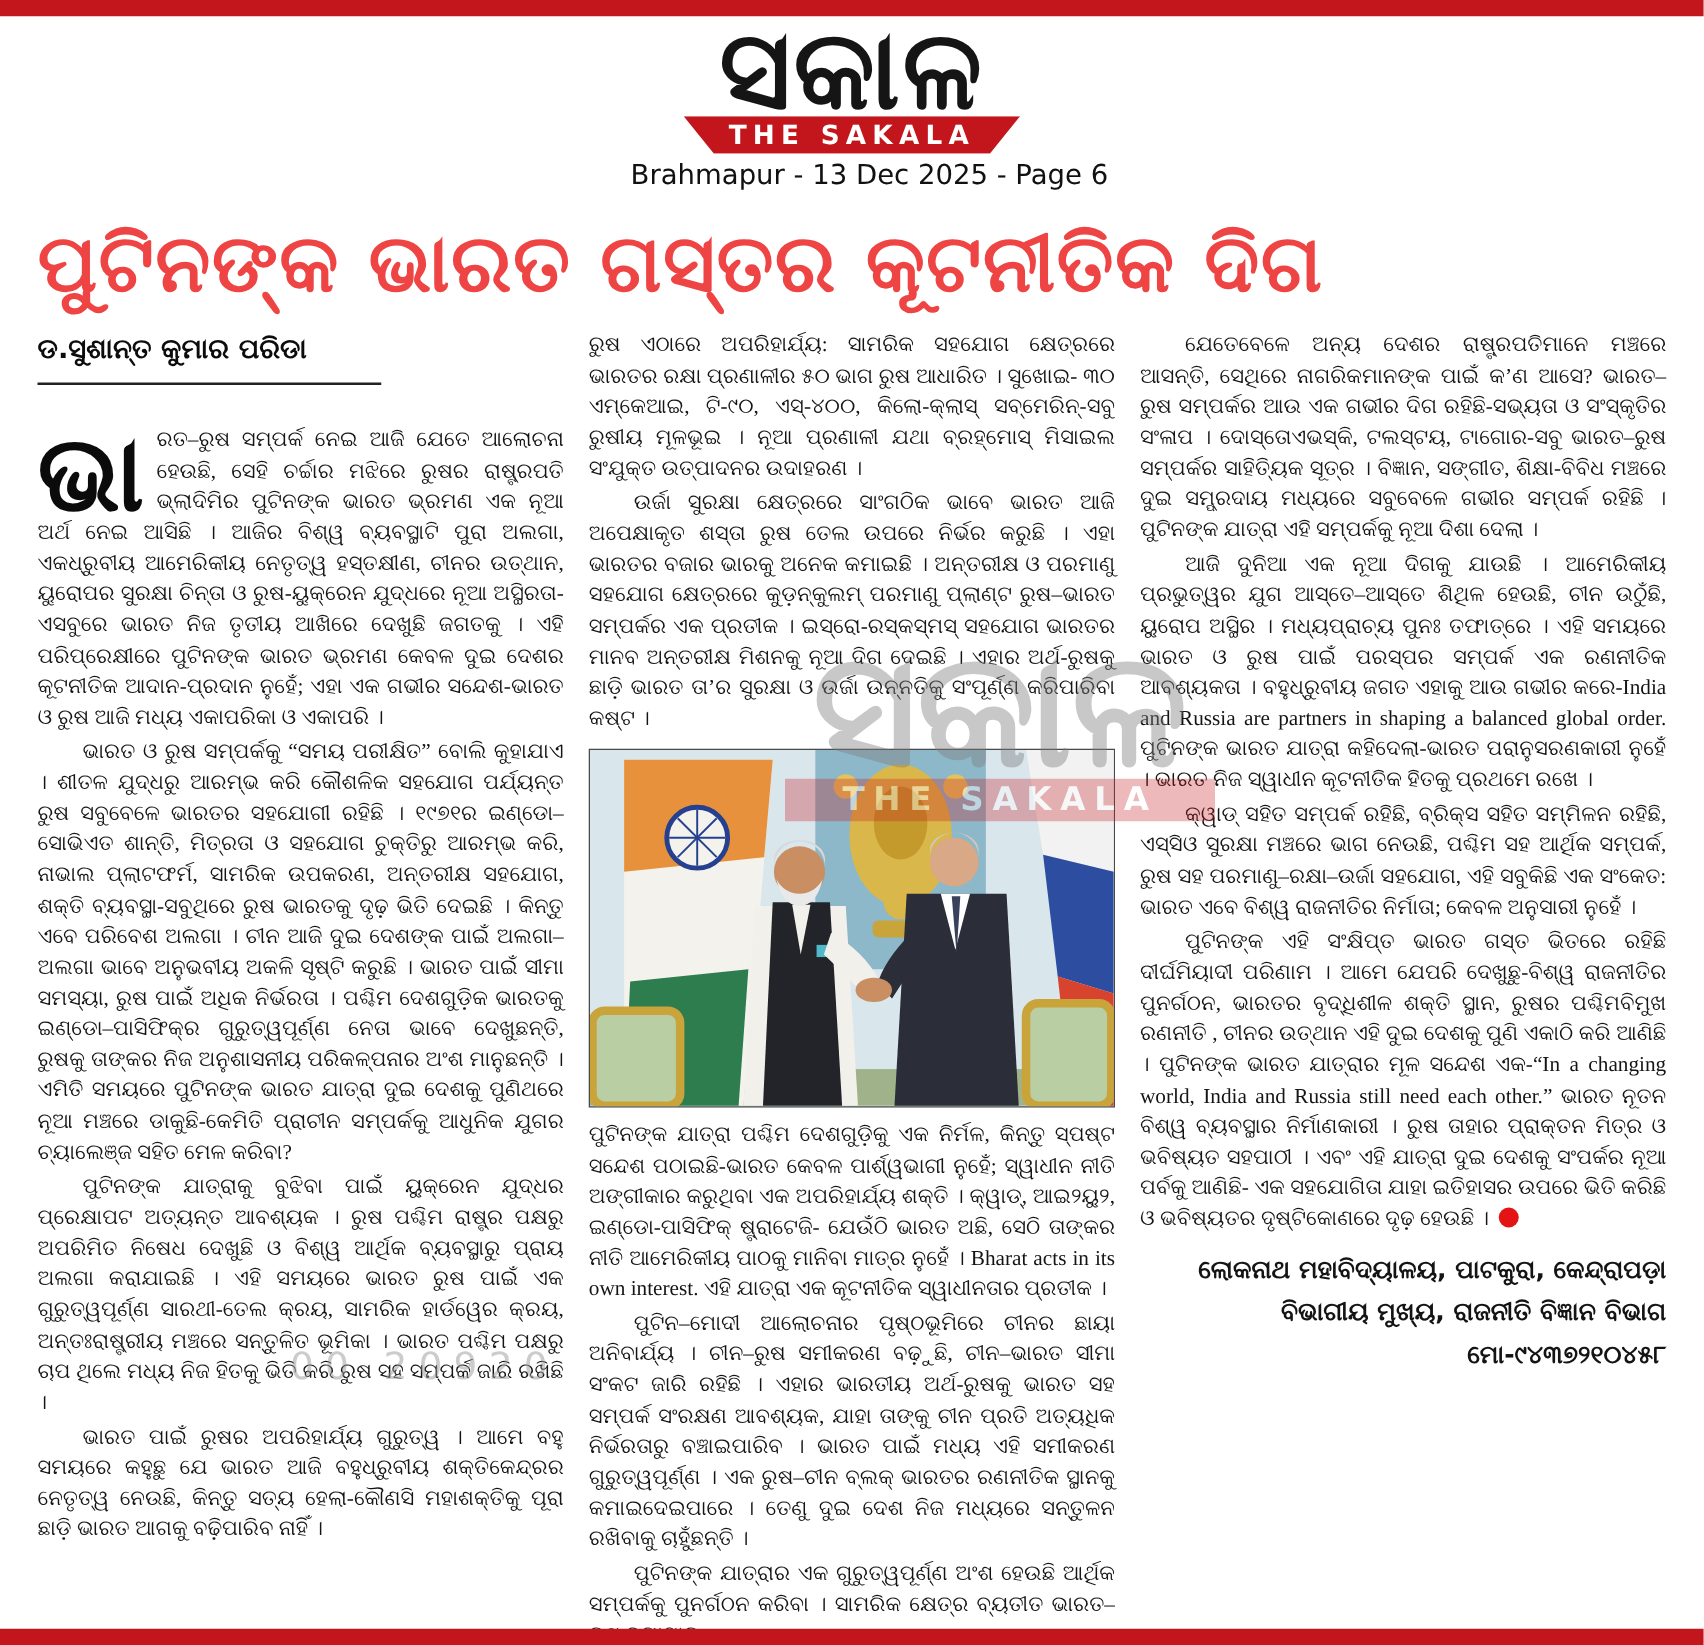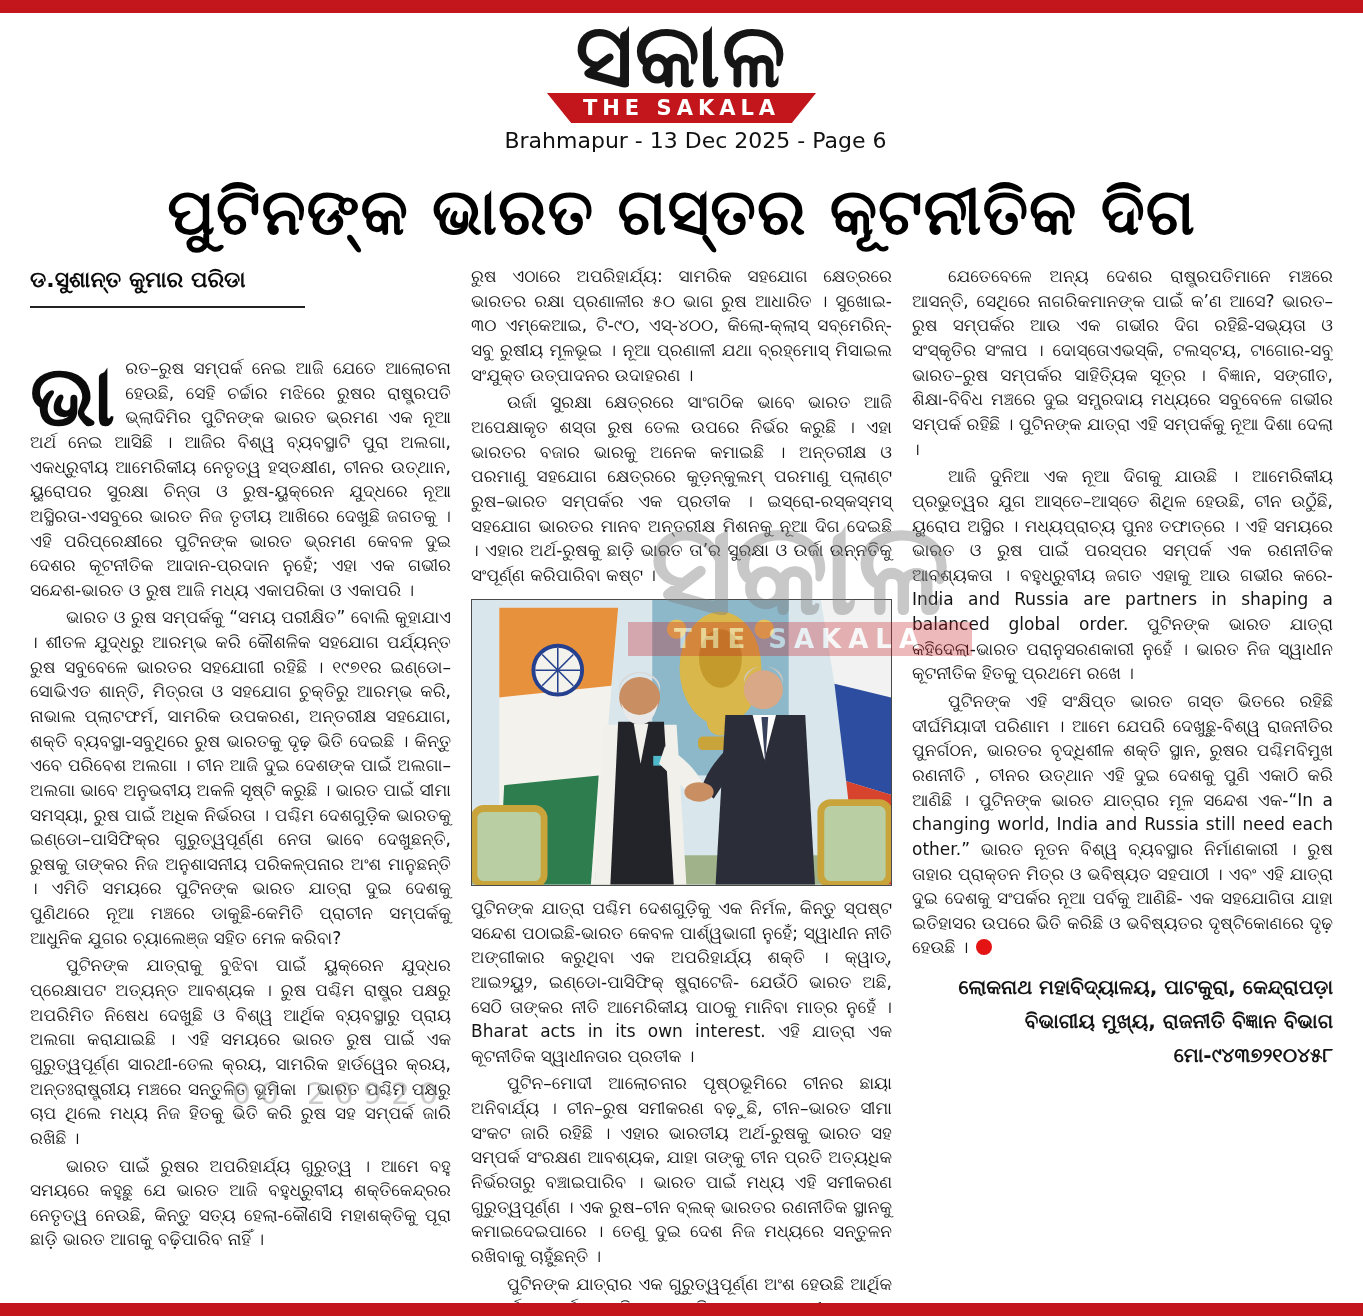--- a/index.html
+++ b/index.html
@@ -17,30 +17,30 @@
   .logo{font-size:88px;font-weight:800;line-height:.92;letter-spacing:2px;color:#151515;}
   .tagline-band{
     display:inline-block;background:#c3161c;color:#fff;font-weight:bold;
     font-size:21px;letter-spacing:5px;padding:3px 36px;margin-top:-4px;
     clip-path:polygon(0 0,100% 0,91% 100%,9% 100%);
   }
   .dateline{font-size:22px;margin-top:5px;color:#111;padding-left:28px;}
 
   
   .headline{
-    text-align:center;font-size:64px;font-weight:800;color:#000000;
+    font-size:64px;font-weight:800;color:#ef4444;
     margin:26px 30px 6px;line-height:1.05;letter-spacing:1px;
   }
 
   
   .article{display:flex;gap:20px;padding:0 30px;margin-top:18px;position:relative;z-index:1;}
   .col{flex:1 1 0;min-width:0;text-align:justify;font-size:17px;line-height:1.45;color:#141414;}
-  .col p{margin:0 0 3px;text-indent:36px;}
+  .col p{margin:0 0 3px;text-indent:36px;font-family:Liberation Serif, serif;}
   .col p.noindent{text-indent:0;}
-  .byline-wrap{margin-bottom:48px;}
+  .byline-wrap{margin-bottom:32px;}
   .byline{
     font-weight:bold;font-size:22px;display:inline-block;color:#0c0c0c;
     border-bottom:2px solid #222;padding-bottom:10px;padding-right:60px;
   }
   .dropcap{
     float:left;font-size:84px;line-height:.78;font-weight:bold;
     padding:8px 10px 0 0;color:#0b0b0b;
   }
 
   
@@ -149,20 +149,21 @@
     </figure>
 
     <p class="noindent">ପୁଟିନଙ୍କ ଯାତ୍ରା ପଶ୍ଚିମ ଦେଶଗୁଡ଼ିକୁ ଏକ ନିର୍ମଳ, କିନ୍ତୁ ସ୍ପଷ୍ଟ ସନ୍ଦେଶ ପଠାଇଛି-ଭାରତ କେବଳ ପାର୍ଶ୍ୱଭାଗୀ ନୁହେଁ; ସ୍ୱାଧୀନ ନୀତି ଅଙ୍ଗୀକାର କରୁଥିବା ଏକ ଅପରିହାର୍ଯ୍ୟ ଶକ୍ତି । କ୍ୱାଡ୍, ଆଇ୨ୟୁ୨, ଇଣ୍ଡୋ-ପାସିଫିକ୍ ଷ୍ଟ୍ରାଟେଜି- ଯେଉଁଠି ଭାରତ ଅଛି, ସେଠି ତାଙ୍କର ନୀତି ଆମେରିକୀୟ ପାଠକୁ ମାନିବା ମାତ୍ର ନୁହେଁ । Bharat acts in its own interest. ଏହି ଯାତ୍ରା ଏକ କୂଟନୀତିକ ସ୍ୱାଧୀନତାର ପ୍ରତୀକ ।</p>
     <p>ପୁଟିନ–ମୋଦୀ ଆଲୋଚନାର ପୃଷ୍ଠଭୂମିରେ ଚୀନର ଛାୟା ଅନିବାର୍ଯ୍ୟ । ଚୀନ–ରୁଷ ସମୀକରଣ ବଢ଼ୁଛି, ଚୀନ–ଭାରତ ସୀମା ସଂକଟ ଜାରି ରହିଛି । ଏହାର ଭାରତୀୟ ଅର୍ଥ-ରୁଷକୁ ଭାରତ ସହ ସମ୍ପର୍କ ସଂରକ୍ଷଣ ଆବଶ୍ୟକ, ଯାହା ତାଙ୍କୁ ଚୀନ ପ୍ରତି ଅତ୍ୟଧିକ ନିର୍ଭରତାରୁ ବଞ୍ଚାଇପାରିବ । ଭାରତ ପାଇଁ ମଧ୍ୟ ଏହି ସମୀକରଣ ଗୁରୁତ୍ୱପୂର୍ଣ୍ଣ । ଏକ ରୁଷ–ଚୀନ ବ୍ଲକ୍ ଭାରତର ରଣନୀତିକ ସ୍ଥାନକୁ କମାଇଦେଇପାରେ । ତେଣୁ ଦୁଇ ଦେଶ ନିଜ ମଧ୍ୟରେ ସନ୍ତୁଳନ ରଖିବାକୁ ଚାହୁଁଛନ୍ତି ।</p>
     <p>ପୁଟିନଙ୍କ ଯାତ୍ରାର ଏକ ଗୁରୁତ୍ୱପୂର୍ଣ୍ଣ ଅଂଶ ହେଉଛି ଆର୍ଥିକ ସମ୍ପର୍କକୁ ପୁନର୍ଗଠନ କରିବା । ସାମରିକ କ୍ଷେତ୍ର ବ୍ୟତୀତ ଭାରତ–ରୁଷ ବ୍ୟାପାର</p>
   </div>
 
   <div class="col">
     <p>ଯେତେବେଳେ ଅନ୍ୟ ଦେଶର ରାଷ୍ଟ୍ରପତିମାନେ ମଞ୍ଚରେ ଆସନ୍ତି, ସେଥିରେ ନାଗରିକମାନଙ୍କ ପାଇଁ କ’ଣ ଆସେ? ଭାରତ–ରୁଷ ସମ୍ପର୍କର ଆଉ ଏକ ଗଭୀର ଦିଗ ରହିଛି-ସଭ୍ୟତା ଓ ସଂସ୍କୃତିର ସଂଳାପ । ଦୋସ୍ତୋଏଭସ୍କି, ଟଲସ୍ଟୟ, ଟାଗୋର-ସବୁ ଭାରତ–ରୁଷ ସମ୍ପର୍କର ସାହିତ୍ୟିକ ସୂତ୍ର । ବିଜ୍ଞାନ, ସଙ୍ଗୀତ, ଶିକ୍ଷା-ବିବିଧ ମଞ୍ଚରେ ଦୁଇ ସମ୍ପ୍ରଦାୟ ମଧ୍ୟରେ ସବୁବେଳେ ଗଭୀର ସମ୍ପର୍କ ରହିଛି । ପୁଟିନଙ୍କ ଯାତ୍ରା ଏହି ସମ୍ପର୍କକୁ ନୂଆ ଦିଶା ଦେଲା ।</p>
     <p>ଆଜି ଦୁନିଆ ଏକ ନୂଆ ଦିଗକୁ ଯାଉଛି । ଆମେରିକୀୟ ପ୍ରଭୁତ୍ୱର ଯୁଗ ଆସ୍ତେ–ଆସ୍ତେ ଶିଥିଳ ହେଉଛି, ଚୀନ ଉଠୁଁଛି, ୟୁରୋପ ଅସ୍ଥିର । ମଧ୍ୟପ୍ରାଚ୍ୟ ପୁନଃ ତଫାତ୍‌ରେ । ଏହି ସମୟରେ ଭାରତ ଓ ରୁଷ ପାଇଁ ପରସ୍ପର ସମ୍ପର୍କ ଏକ ରଣନୀତିକ ଆବଶ୍ୟକତା । ବହୁଧ୍ରୁବୀୟ ଜଗତ ଏହାକୁ ଆଉ ଗଭୀର କରେ-India and Russia are partners in shaping a balanced global order. ପୁଟିନଙ୍କ ଭାରତ ଯାତ୍ରା କହିଦେଲା-ଭାରତ ପରାନୁସରଣକାରୀ ନୁହେଁ । ଭାରତ ନିଜ ସ୍ୱାଧୀନ କୂଟନୀତିକ ହିତକୁ ପ୍ରଥମେ ରଖେ ।</p>
+    <p>କ୍ୱାଡ୍ ସହିତ ସମ୍ପର୍କ ରହିଛି, ବ୍ରିକ୍ସ ସହିତ ସମ୍ମିଳନ ରହିଛି, ଏସ୍‌ସିଓ ସୁରକ୍ଷା ମଞ୍ଚରେ ଭାଗ ନେଉଛି, ପଶ୍ଚିମ ସହ ଆର୍ଥିକ ସମ୍ପର୍କ, ରୁଷ ସହ ପରମାଣୁ–ରକ୍ଷା–ଉର୍ଜା ସହଯୋଗ, ଏହି ସବୁକିଛି ଏକ ସଂକେତ: ଭାରତ ଏବେ ବିଶ୍ୱ ରାଜନୀତିର ନିର୍ମାତା; କେବଳ ଅନୁସାରୀ ନୁହେଁ ।</p>
     <p><span>ପୁଟିନଙ୍କ ଏହି ସଂକ୍ଷିପ୍ତ ଭାରତ ଗସ୍ତ ଭିତରେ ରହିଛି ଦୀର୍ଘମିୟାଦୀ ପରିଣାମ । ଆମେ ଯେପରି ଦେଖୁଛୁ-ବିଶ୍ୱ ରାଜନୀତିର ପୁନର୍ଗଠନ, ଭାରତର ବୃଦ୍ଧିଶୀଳ ଶକ୍ତି ସ୍ଥାନ, ରୁଷର ପଶ୍ଚିମବିମୁଖ ରଣନୀତି , ଚୀନର ଉତ୍‌ଥାନ ଏହି ଦୁଇ ଦେଶକୁ ପୁଣି ଏକାଠି କରି ଆଣିଛି । ପୁଟିନଙ୍କ ଭାରତ ଯାତ୍ରାର ମୂଳ ସନ୍ଦେଶ ଏକ-“In a changing world, India and Russia still need each other.” ଭାରତ ନୂତନ ବିଶ୍ୱ ବ୍ୟବସ୍ଥାର ନିର୍ମାଣକାରୀ । ରୁଷ ତାହାର ପ୍ରାକ୍ତନ ମିତ୍ର ଓ ଭବିଷ୍ୟତ ସହପାଠୀ । ଏବଂ ଏହି ଯାତ୍ରା ଦୁଇ ଦେଶକୁ ସଂପର୍କର ନୂଆ ପର୍ବକୁ ଆଣିଛି- ଏକ ସହଯୋଗିତା ଯାହା ଇତିହାସର ଉପରେ ଭିତି କରିଛି ଓ ଭବିଷ୍ୟତର ଦୃଷ୍ଟିକୋଣରେ ଦୃଢ଼ ହେଉଛି ।</span><span class="dot"></span></p>
     <div class="credit">
       <div>ଲୋକନାଥ ମହାବିଦ୍ୟାଳୟ, ପାଟକୁରା, କେନ୍ଦ୍ରାପଡ଼ା</div>
       <div>ବିଭାଗୀୟ ମୁଖ୍ୟ, ରାଜନୀତି ବିଜ୍ଞାନ ବିଭାଗ</div>
       <div>ମୋ-୯୪୩୭୨୧୦୪୫୮</div>
     </div>
   </div>
 </div>
 
 <div class="watermark">

